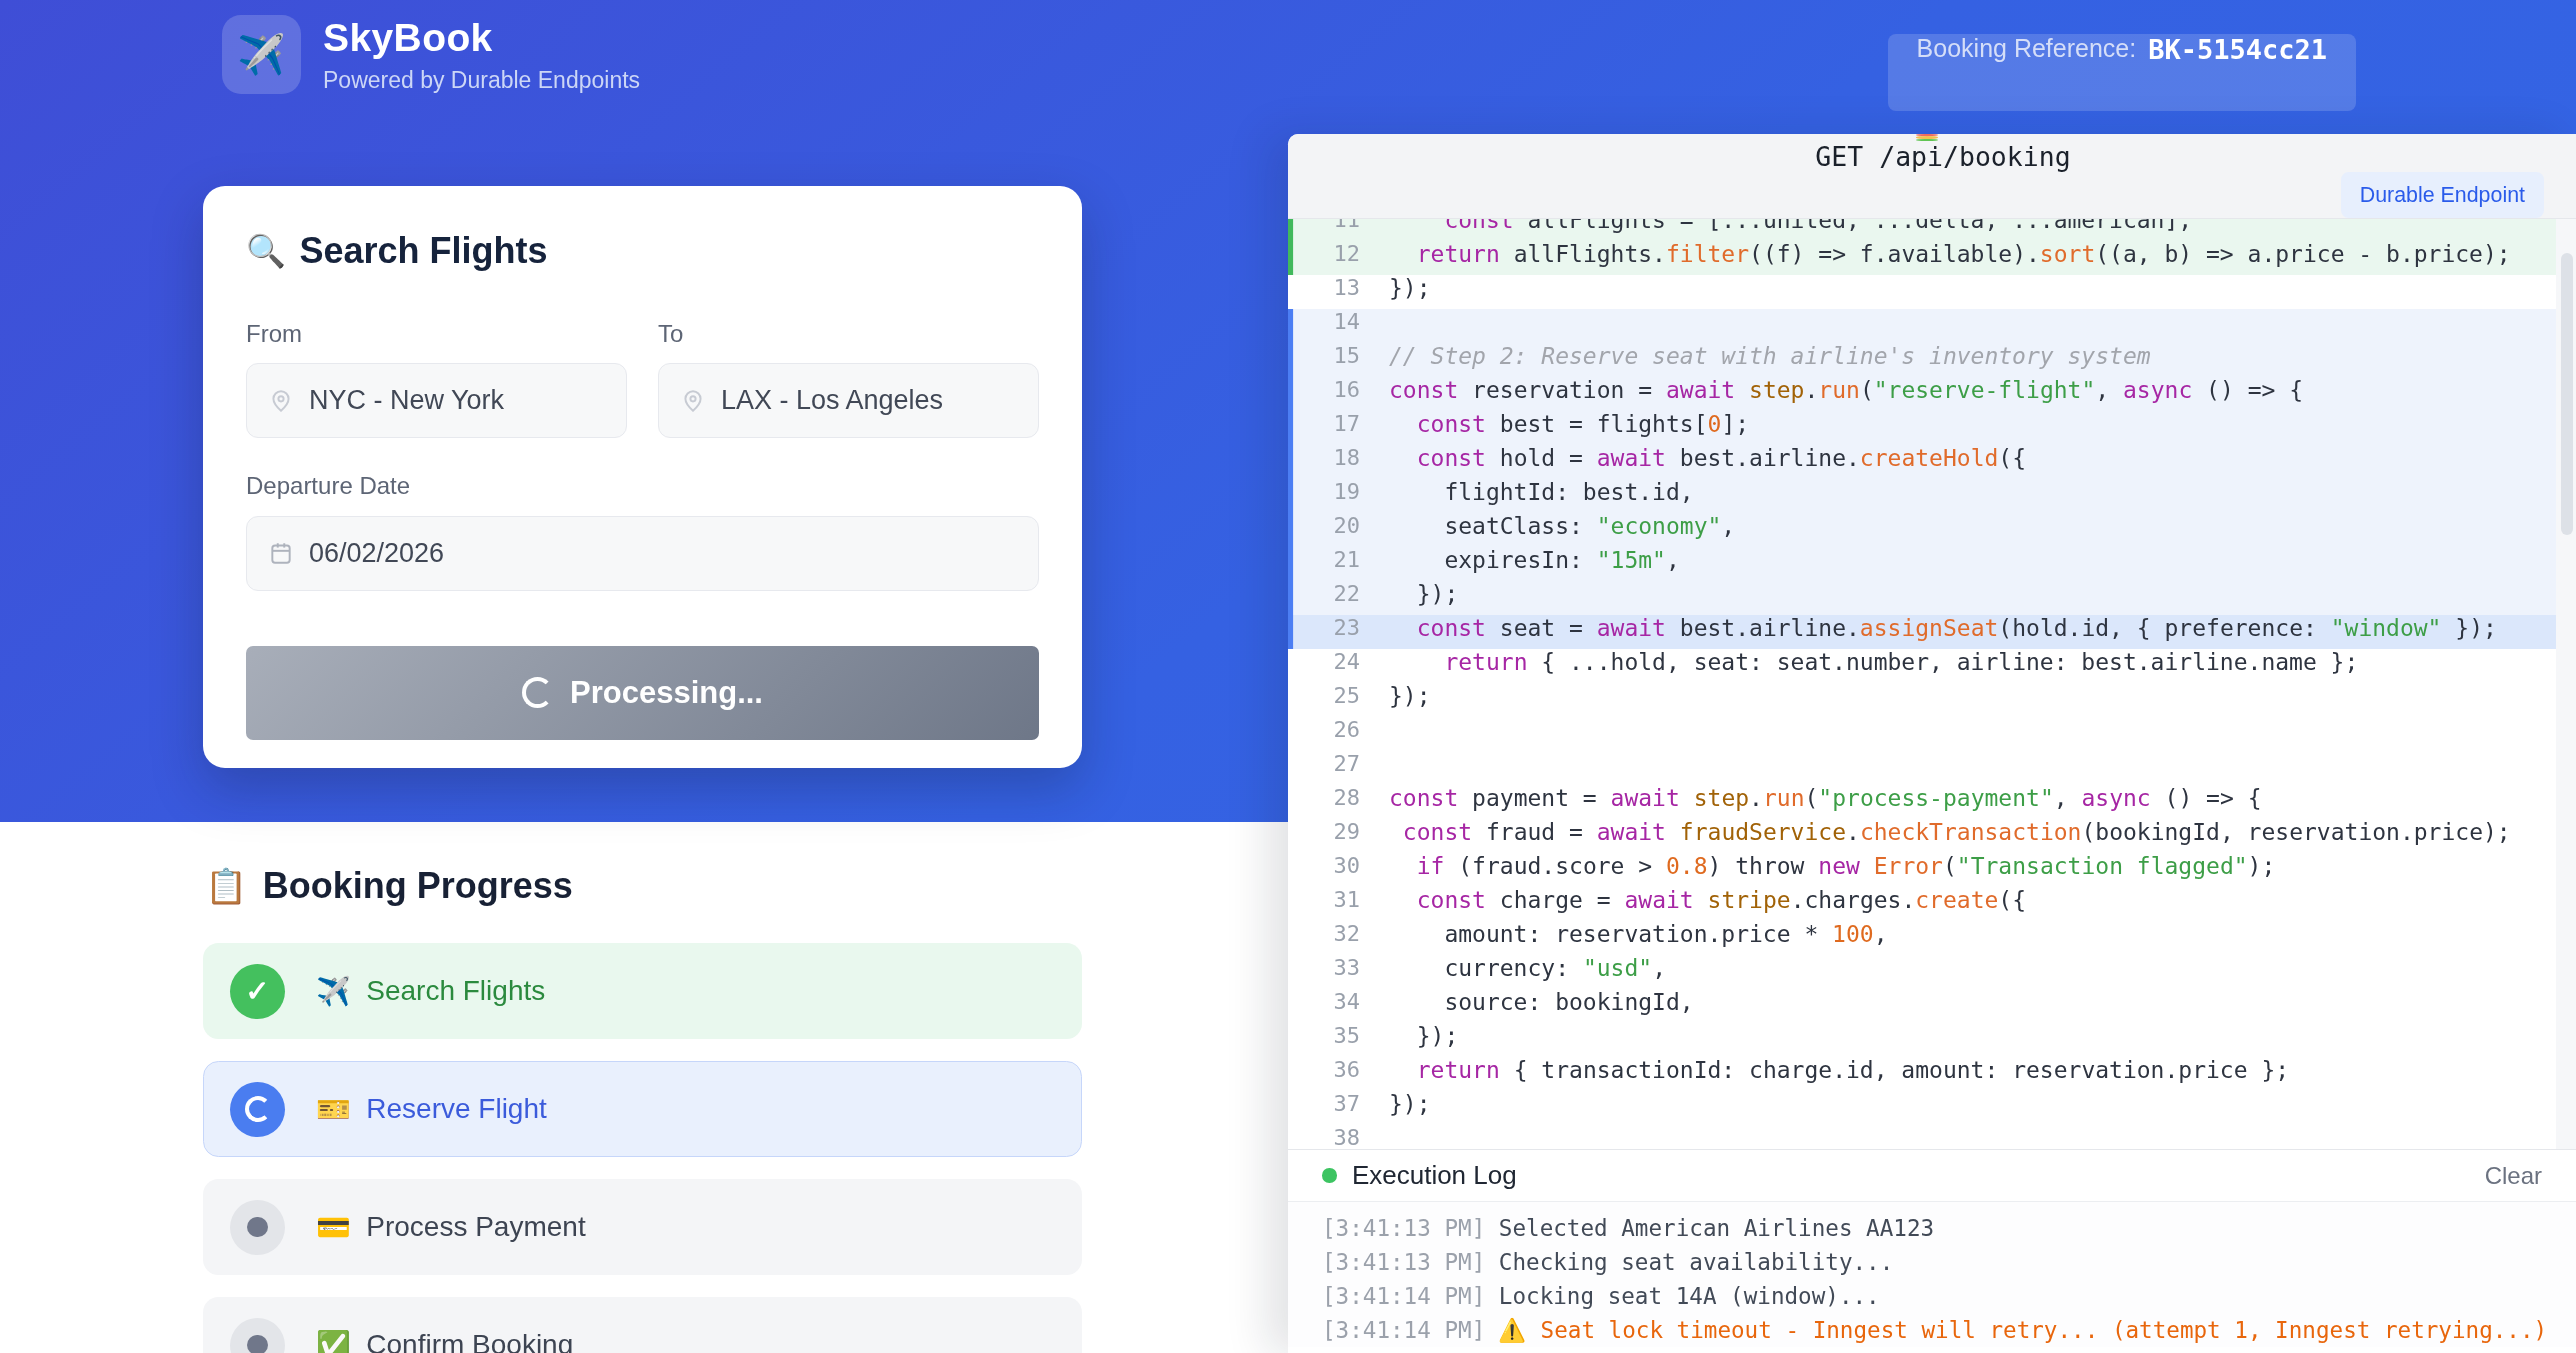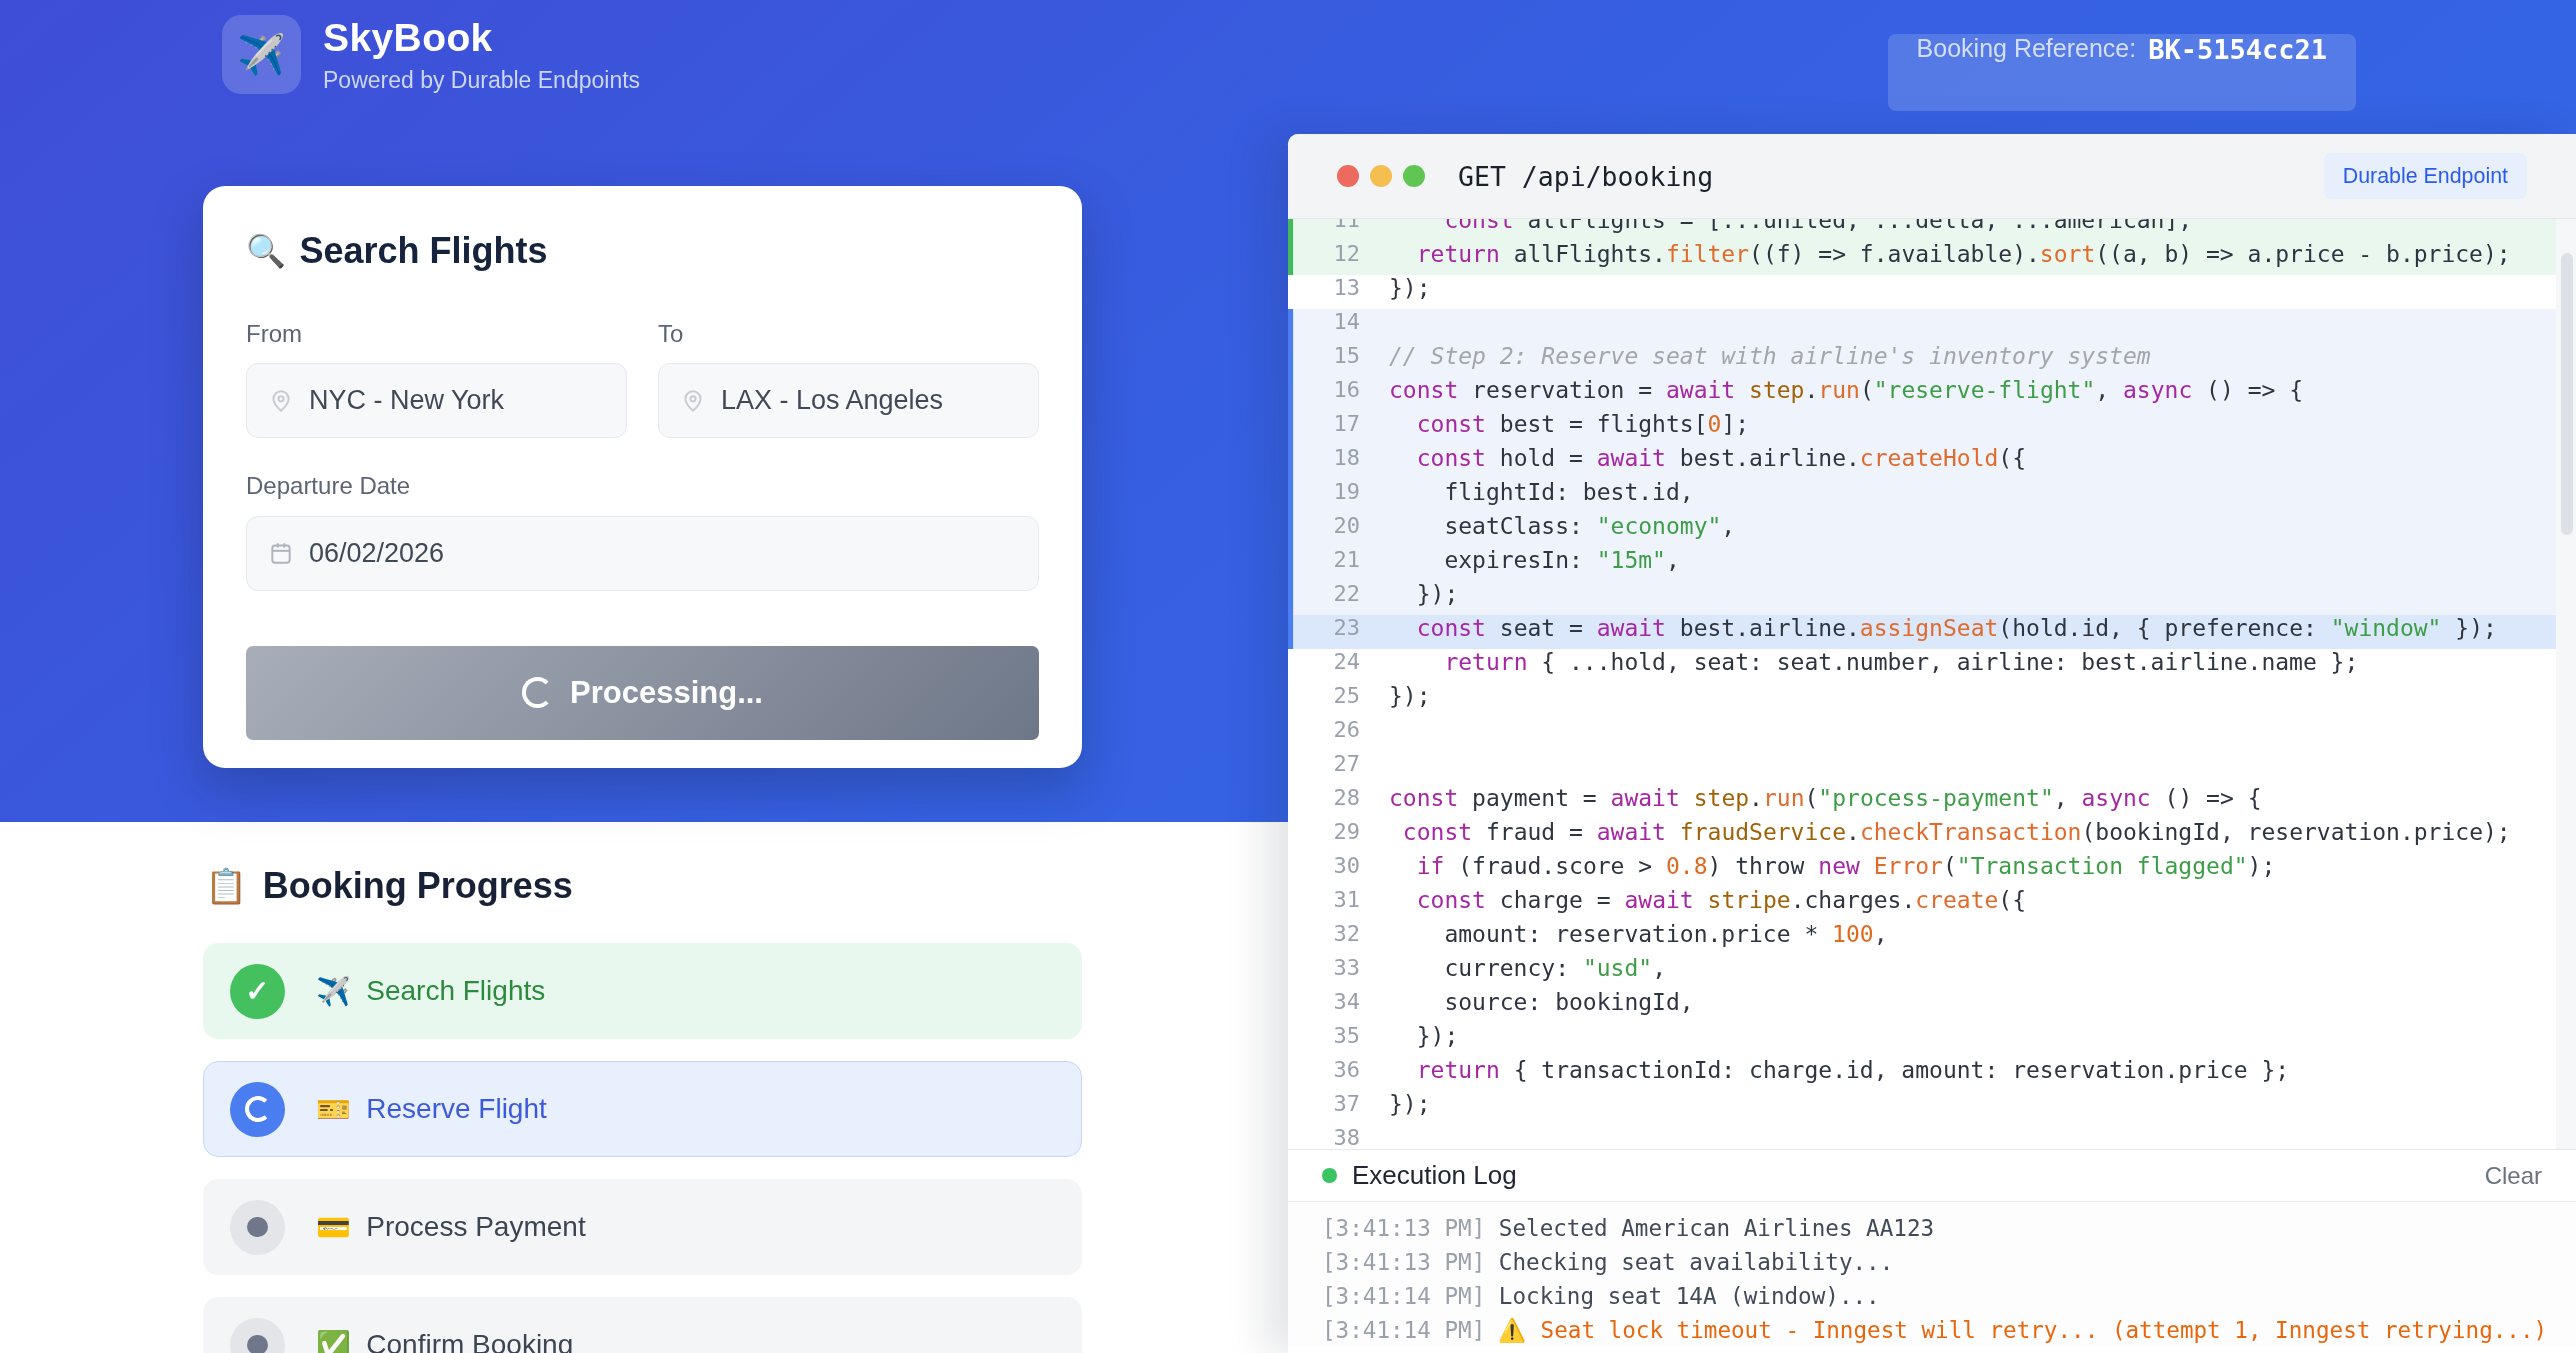--- a/index.html
+++ b/index.html
@@ -55,21 +55,21 @@
   .p-active .circle { background:#4a7df0; }
   .p-active .step-label { color:#3b5bdb; }
   .circle-spinner { width:26px; height:26px; border:4.3px solid #ffffff; border-right-color:transparent; border-radius:50%; }
   .p-pending { background:#f4f5f7; }
   .p-pending .circle { background:#e3e5e9; }
   .p-pending .step-label { color:#3d4452; }
 
   
   .code-panel { position:absolute; left:1288px; top:134px; width:1288px; height:1220px; background:#ffffff;
                 border-top-left-radius:10.3px; box-shadow:-20.5px 0 43px rgba(15,23,42,.12); overflow:hidden; }
-  .code-header { height:85px; background:#f3f4f6; border-bottom:1.7px solid #e5e7eb; display:flex; align-items:center; padding:0 49px; }
+  .code-header { height:85px; background:#f3f4f6; border-bottom:1.7px solid #e5e7eb; display:flex; align-items:center; padding:0 32px;flex-direction:column; }
   .dot { width:22px; height:22px; border-radius:50%; margin-right:11px; }
   .dot-red { background:#ee6a5f; } .dot-yellow { background:#f4bf50; } .dot-green { background:#61c554; }
   .endpoint-title { margin-left:22px; font-family:"DejaVu Sans Mono", monospace; font-size:26.5px; color:#1b212b; font-weight:500; }
   .durable-badge { margin-left:auto; background:#e7effd; color:#2a5bea; font-size:21.4px; padding:10.3px 19px; border-radius:7.7px; }
 
   .code-area { position:relative; height:930px; overflow:hidden; background:#ffffff; }
   .code-scroll { margin-top:-12px; }
   .code-line { display:flex; height:34px; align-items:flex-start; }
   .ln { width:101px; flex:none; text-align:right; padding-right:29px; color:#99a0ab;
         font-family:"DejaVu Sans Mono", monospace; font-size:22px; }

